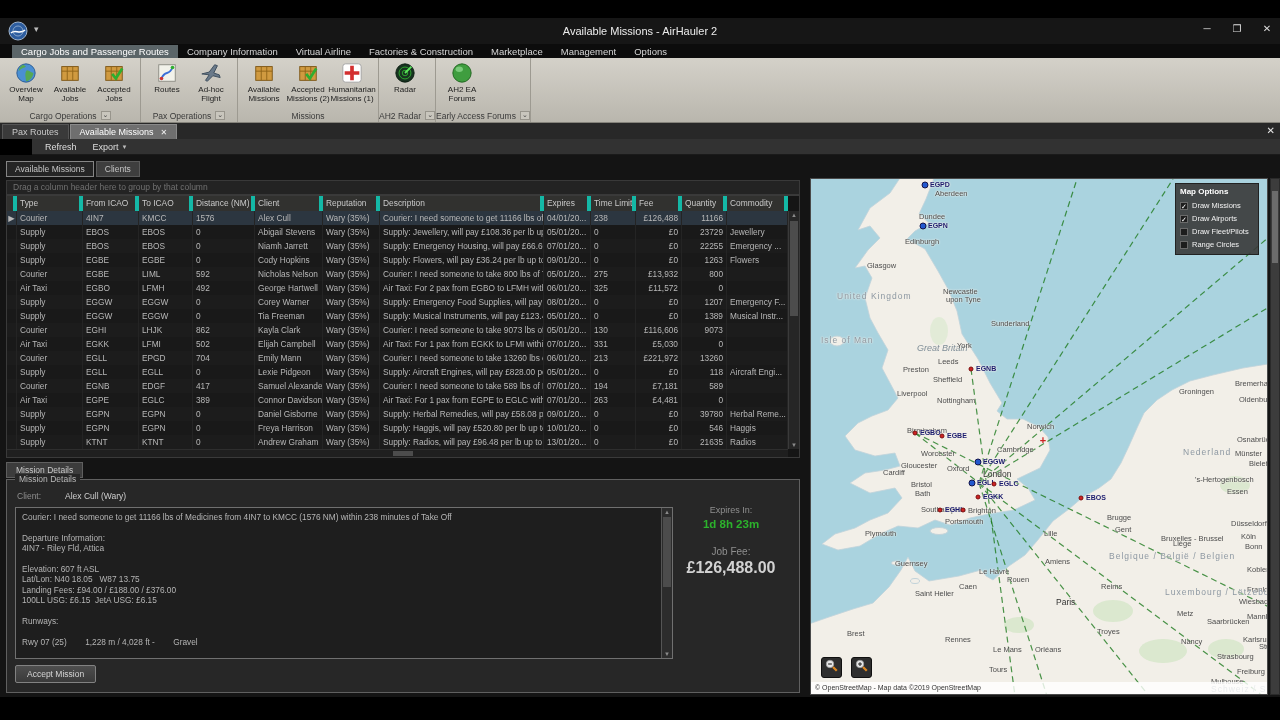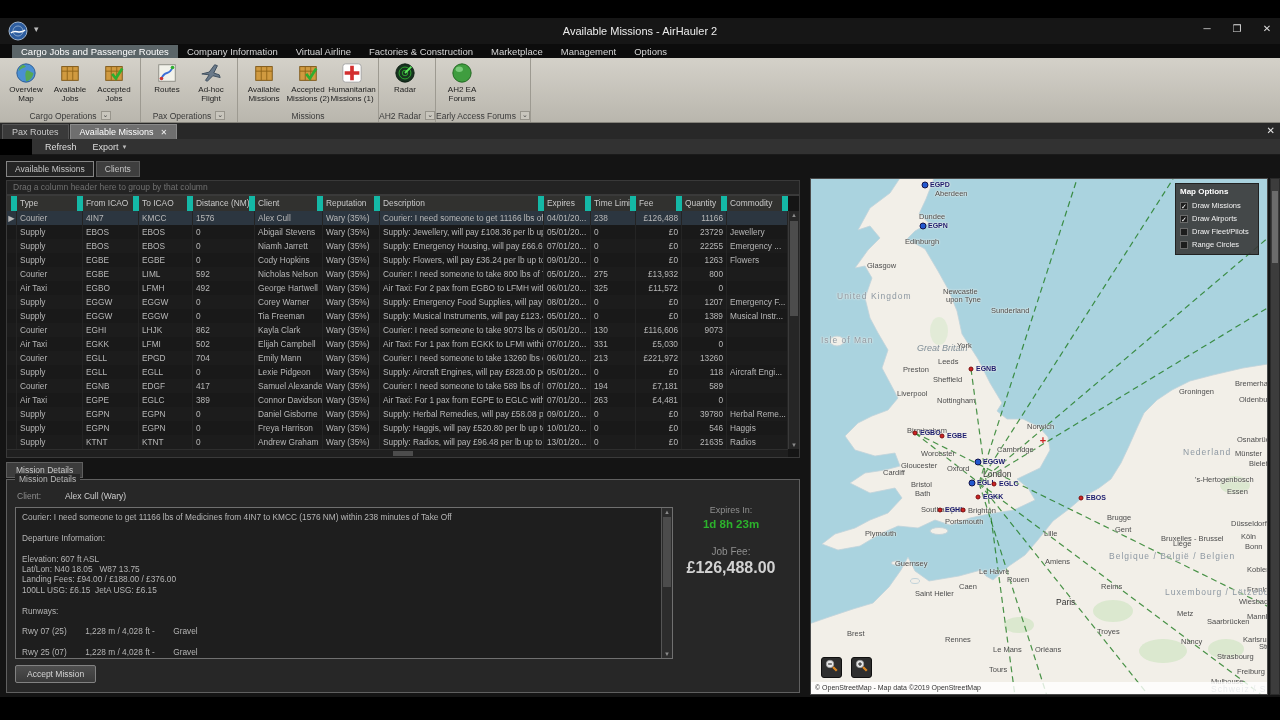--- a/index.html
+++ b/index.html
@@ -37,21 +37,21 @@
   .cmd .arr{font-size:6px;color:#bbb;}
   
   #content{position:absolute;top:155px;left:0;width:1280px;height:542px;background:#141414;}
   #subtabs{position:absolute;left:6px;top:6px;display:flex;gap:2px;}
   .stab{font-size:8.5px;color:#c5c5c5;background:#3e3e3e;border:1px solid #5a5a5a;padding:2px 8px;}
   .stab.active{background:#252525;border-color:#858585;}
   #grouphint{position:absolute;left:6px;top:25px;width:794px;height:15px;background:#232323;border:1px solid #393939;color:#707070;font-size:8.5px;line-height:13px;padding-left:6px;}
   
   #grid{position:absolute;left:6px;top:40px;width:794px;height:263px;background:#151515;border:1px solid #3a3a3a;--cols:10px 66px 56px 54px 62px 68px 57px 164px 47px 45px 46px 45px minmax(0,1fr);}
   #grid-header{position:absolute;top:0;left:0;right:11px;height:15px;display:grid;grid-template-columns:var(--cols);background:#31312f;}
-  #grid-header .gcell{color:#c9c9c9;font-size:8.4px;line-height:15px;padding:0 3px;border-right:6px solid #14b8a6;overflow:hidden;white-space:nowrap;}
+  #grid-header .gcell{color:#c9c9c9;font-size:8.4px;line-height:15px;padding:0 3px;border-right:4px solid #14b8a6;overflow:hidden;white-space:nowrap;}
   #grid-body{position:absolute;top:15px;left:0;right:11px;bottom:8px;overflow:hidden;}
   .grow{display:grid;grid-template-columns:var(--cols);height:14px;background:#1c1c1c;}
   .grow.alt{background:#191919;}
   .grow.sel{background:#2c3640;}
   .grow .gcell{color:#b8b8b8;font-size:8.3px;line-height:14px;padding:0 3px;overflow:hidden;white-space:nowrap;border-right:1px solid #242424;}
   .gcell.num{text-align:right;}
   .gind{color:#ddd;font-size:7px;text-align:center;padding:0 !important;}
   #grid-vscroll{position:absolute;right:0;top:15px;bottom:8px;width:11px;background:#262626;border-left:1px solid #3a3a3a;}
   #grid-vscroll .sarr{position:absolute;left:0;right:0;text-align:center;color:#8a8a8a;font-size:6px;}
   #grid-vthumb{position:absolute;left:1px;right:1px;top:10px;height:95px;background:#4c4c4c;}
@@ -584,20 +584,21 @@
 
     <div id="details">
       <div id="details-caption">Mission Details</div>
       <div id="client-label">Client:</div>
       <div id="client-value">Alex Cull  (Wary)</div>
       <div id="desc-box">
         <div id="desc-lines">
             <div class="dline">Courier: I need someone to get 11166 lbs of Medicines from 4IN7 to KMCC (1576 NM) within 238 minutes of Take Off</div>
             <div class="dline">&nbsp;</div>
             <div class="dline">Departure Information:</div>
+            <div class="dline">4IN7 - Riley Fld, Attica</div>
             <div class="dline">&nbsp;</div>
             <div class="dline">Elevation: 607 ft ASL</div>
             <div class="dline">Lat/Lon: N40 18.05   W87 13.75</div>
             <div class="dline">Landing Fees: £94.00 / £188.00 / £376.00</div>
             <div class="dline">100LL USG: £6.15  JetA USG: £6.15</div>
             <div class="dline">&nbsp;</div>
             <div class="dline">Runways:</div>
             <div class="dline">&nbsp;</div>
             <div class="dline">Rwy 07 (25)        1,228 m / 4,028 ft -        Gravel</div>
             <div class="dline">&nbsp;</div>
@@ -648,21 +649,21 @@
         <line x1="160" y1="190" x2="204" y2="517" class="mission-line"></line>
         <line x1="104" y1="254" x2="168" y2="304" class="mission-line"></line>
       </svg>
     <div id="map-labels">
         <div class="mlabel " style="left: 124px; top: 10px;">Aberdeen</div>
         <div class="mlabel " style="left: 108px; top: 33px;">Dundee</div>
         <div class="mlabel " style="left: 94px; top: 58px;">Edinburgh</div>
         <div class="mlabel " style="left: 56px; top: 82px;">Glasgow</div>
         <div class="mlabel " style="left: 132px; top: 108px;">Newcastle</div>
         <div class="mlabel " style="left: 135px; top: 116px;">upon Tyne</div>
-        <div class="mlabel " style="left: 140px; top: 127px; padding-left: 40px;">Sunderland</div>
+        <div class="mlabel " style="left: 140px; top: 140px; padding-left: 40px;">Sunderland</div>
         <div class="mlabel country" style="left: 26px; top: 112px;">United Kingdom</div>
         <div class="mlabel country" style="left: 10px; top: 156px;">Isle of Man</div>
         <div class="mlabel region" style="left: 106px; top: 164px;">Great Britain</div>
         <div class="mlabel " style="left: 146px; top: 162px; text-align: center;">York</div>
         <div class="mlabel " style="left: 127px; top: 178px;">Leeds</div>
         <div class="mlabel " style="left: 92px; top: 186px;">Preston</div>
         <div class="mlabel " style="left: 122px; top: 196px;">Sheffield</div>
         <div class="mlabel " style="left: 86px; top: 210px;">Liverpool</div>
         <div class="mlabel " style="left: 126px; top: 217px;">Nottingham</div>
         <div class="mlabel " style="left: 216px; top: 243px;">Norwich</div>

